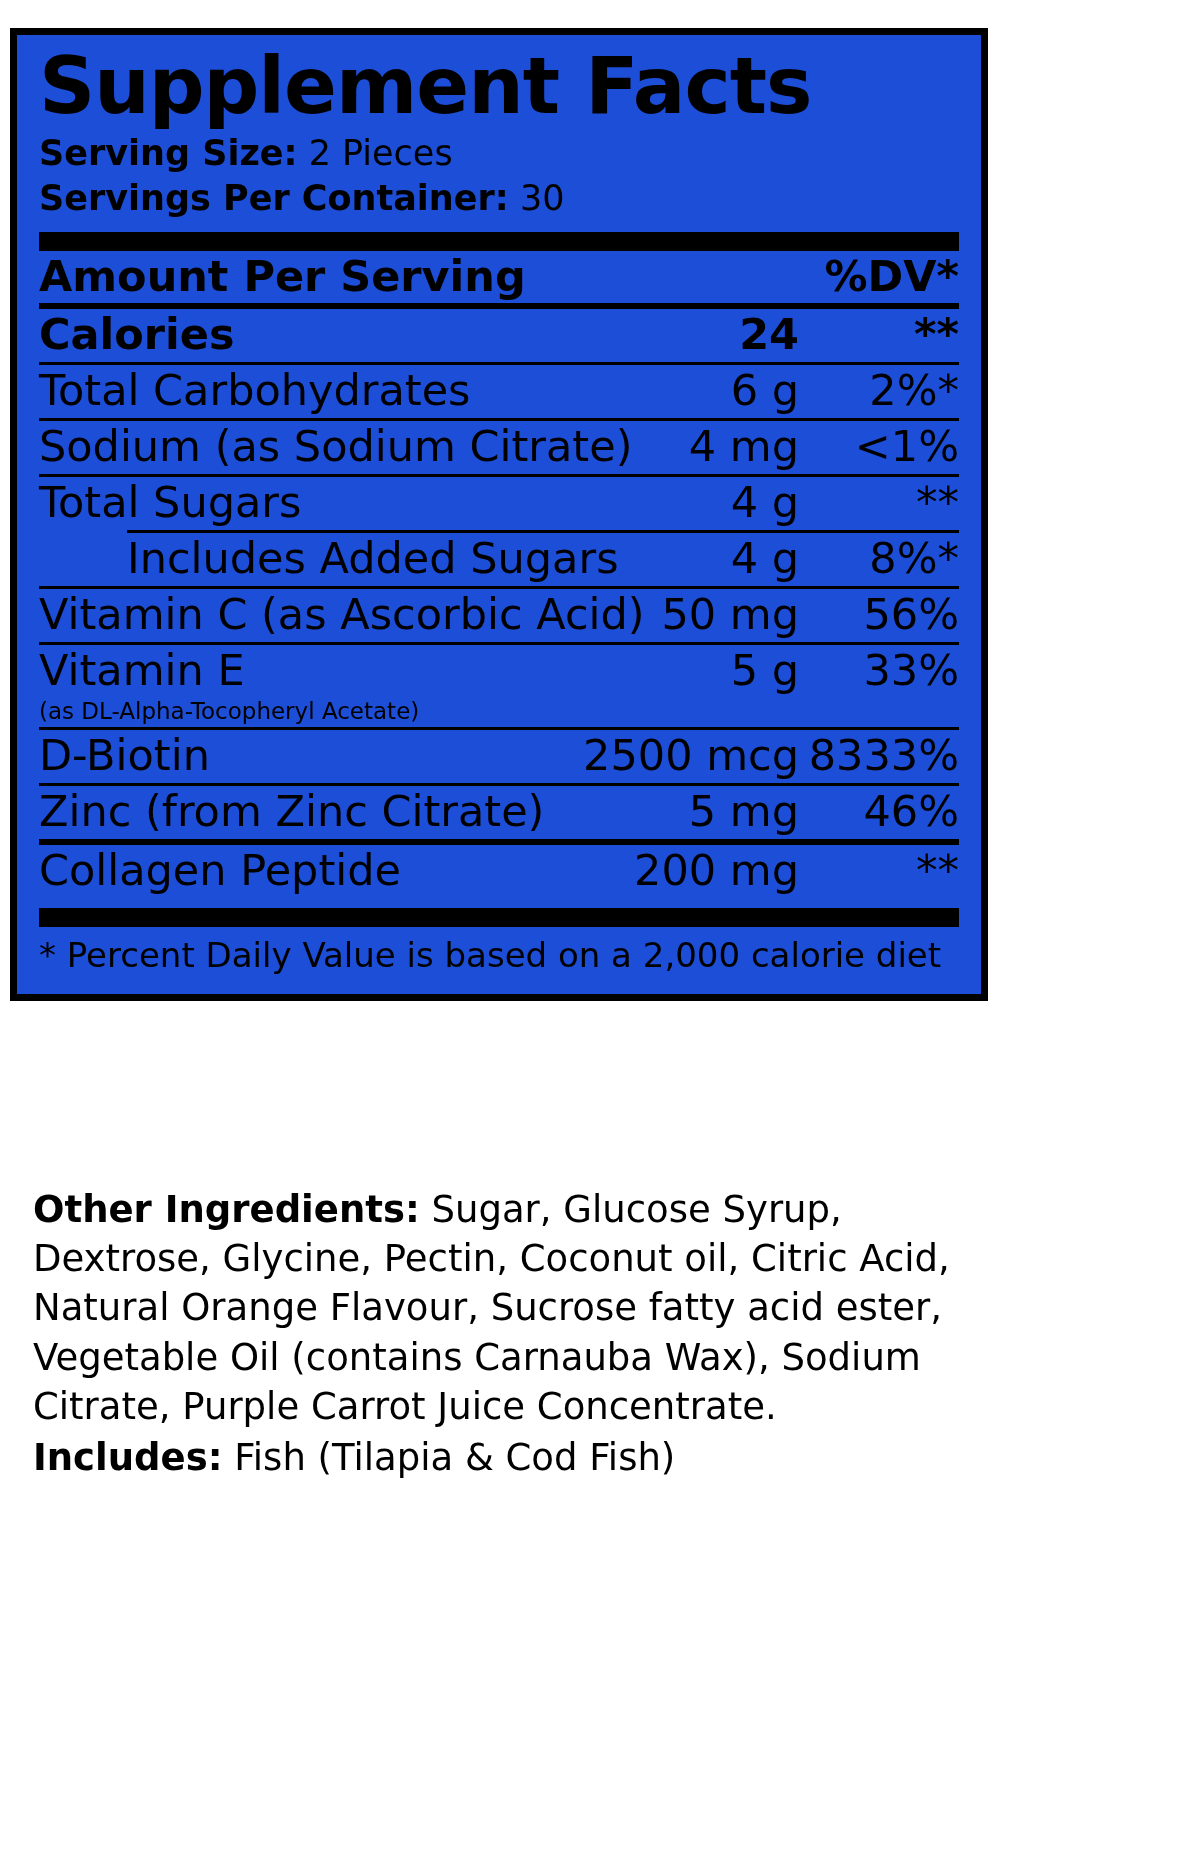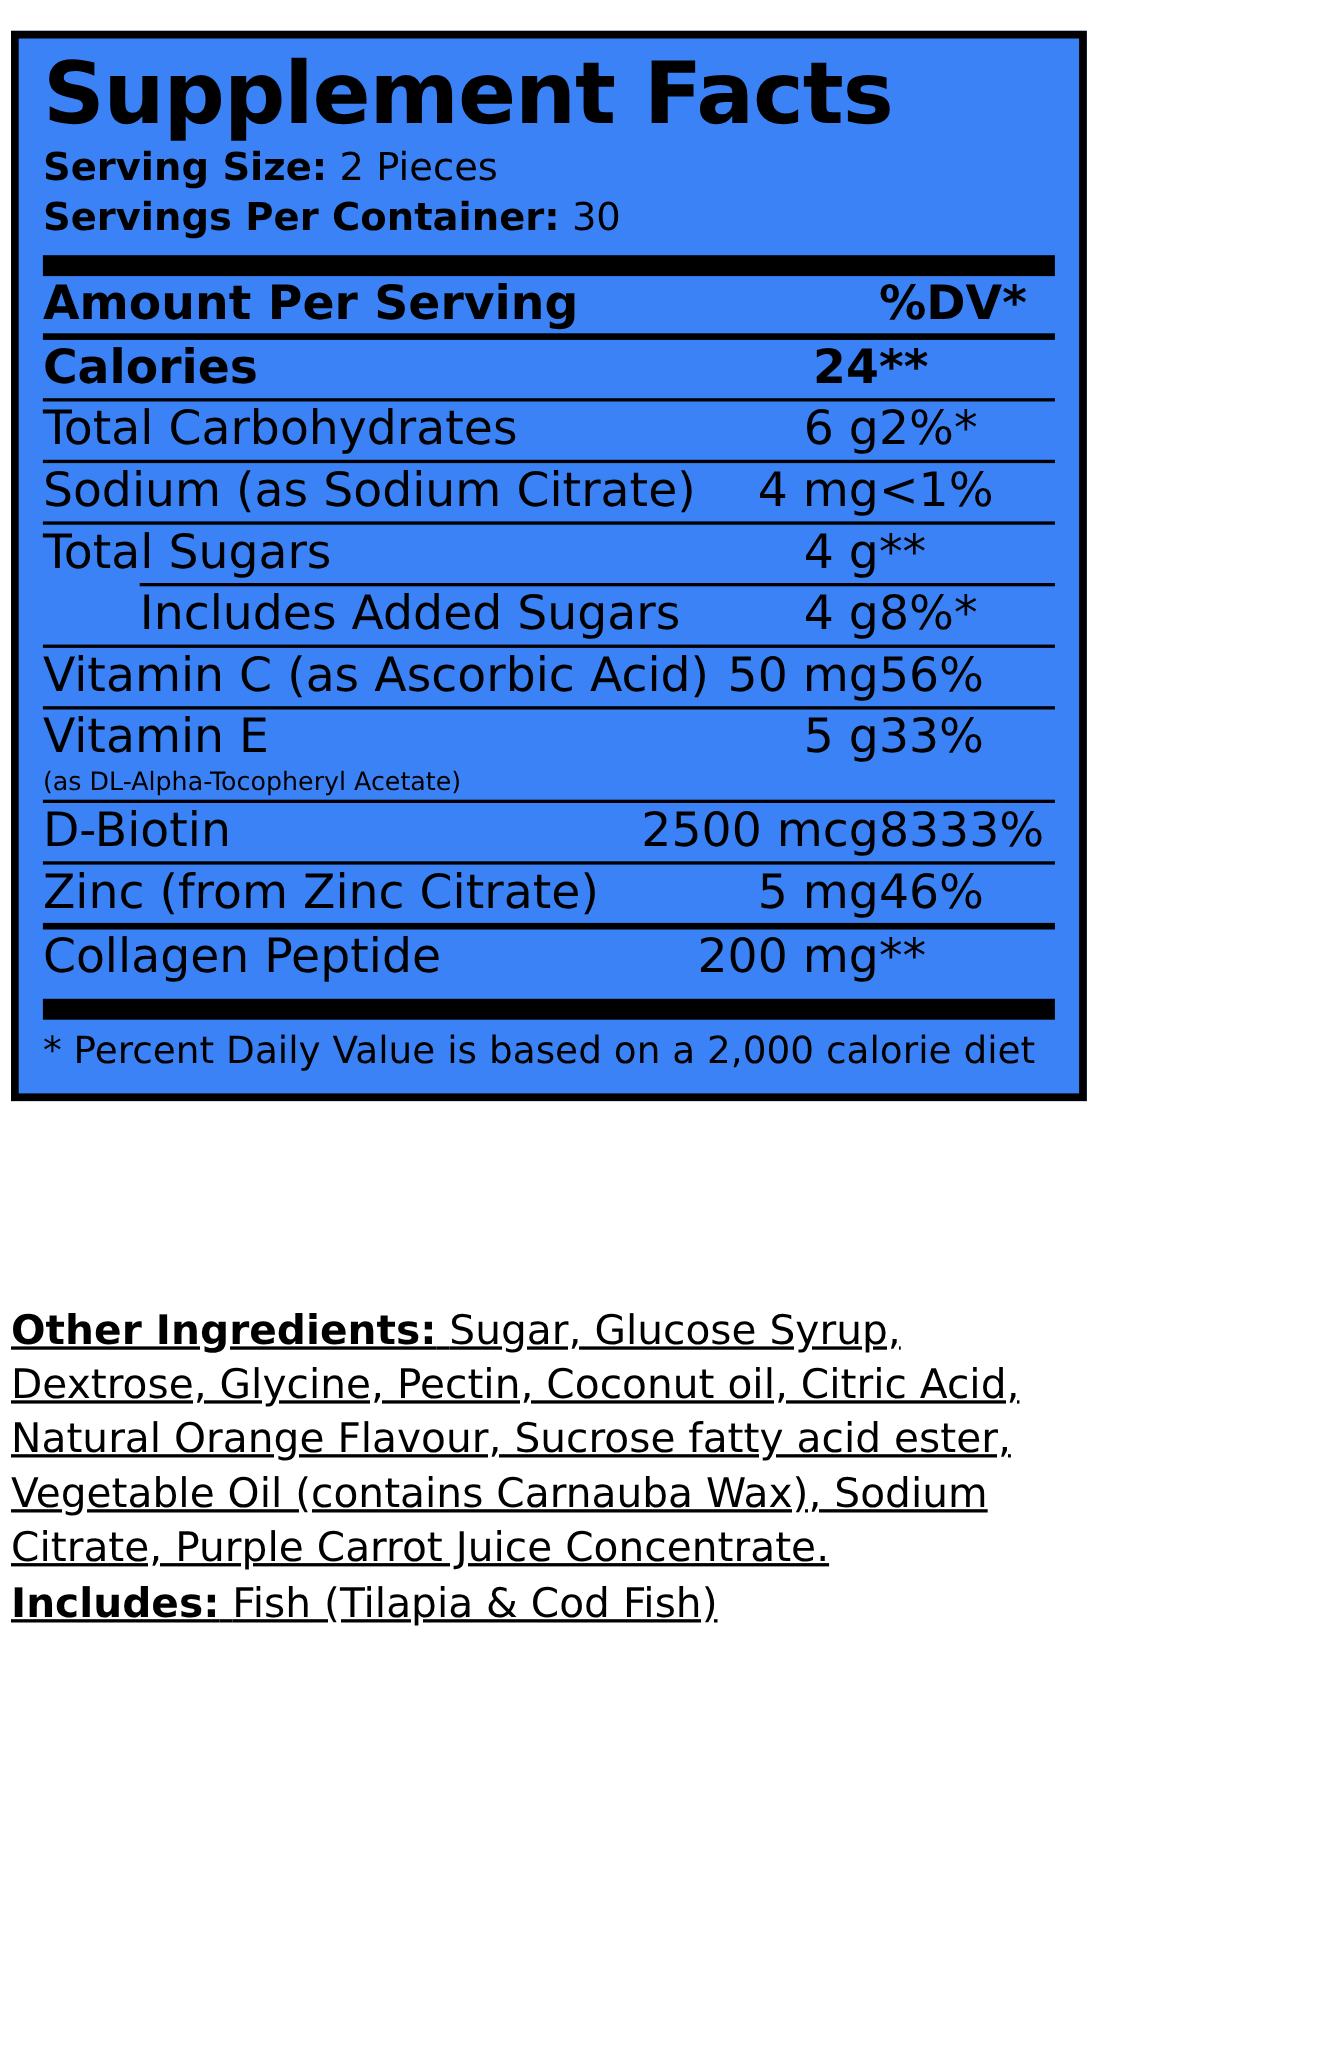--- a/index.html
+++ b/index.html
@@ -13,21 +13,21 @@
     font-family: "DejaVu Sans", sans-serif;
     color: #000000;
   }
   .panel {
     position: absolute;
     left: 10px;
     top: 28px;
     width: 978px;
     box-sizing: border-box;
     border: 7px solid #000;
-    background: #3b82f6;
+    background: #1d4ed8;
     padding: 10px 22px 16px 22px;
   }
   .title {
     font-size: 78px;
     font-weight: bold;
     line-height: 1.02;
     letter-spacing: -1px;
     margin: 2px 0 4px 0;
     white-space: nowrap;
   }
@@ -62,42 +62,41 @@
     border-collapse: collapse;
     font-size: 43px;
   }
   table.facts td {
     padding: 1px 0 2px 0;
     vertical-align: bottom;
     line-height: 1.16;
   }
   td.nm { text-align: left; white-space: nowrap; }
   td.amt { text-align: right; white-space: nowrap; padding-right: 10px; }
-  td.dv { white-space: nowrap; width: 160px; }
+  td.dv { text-align: right; white-space: nowrap; width: 160px; }
   .bold { font-weight: bold; }
   .indent { padding-left: 88px !important; }
   .sub-note {
     font-size: 23px;
     line-height: 1.16;
     padding-bottom: 3px;
   }
   .footnotes {
     font-size: 34px;
     line-height: 1.32;
     padding-top: 6px;
   }
   .footnotes div { white-space: normal; }
   .other {
     position: absolute;
-    left: 10px;
+    left: 33px;
     top: 1185px;
     width: 950px;
     font-size: 37px;
     line-height: 1.33;
-    text-decoration: underline;
   }
   .other b { font-weight: bold; }
   .contains {
     margin-top: 2px;
   }
   .amt-head { text-align: left; }
 </style>
 </head>
 <body>
 

